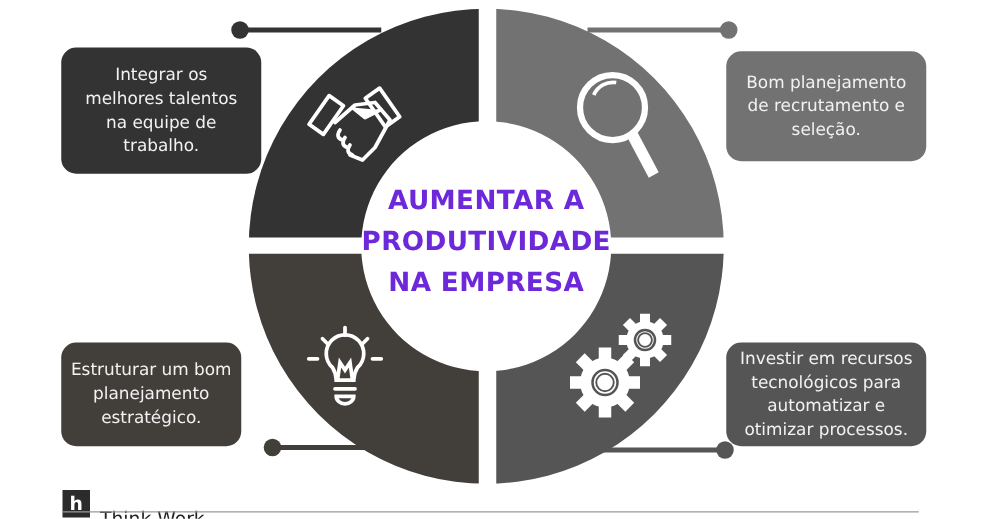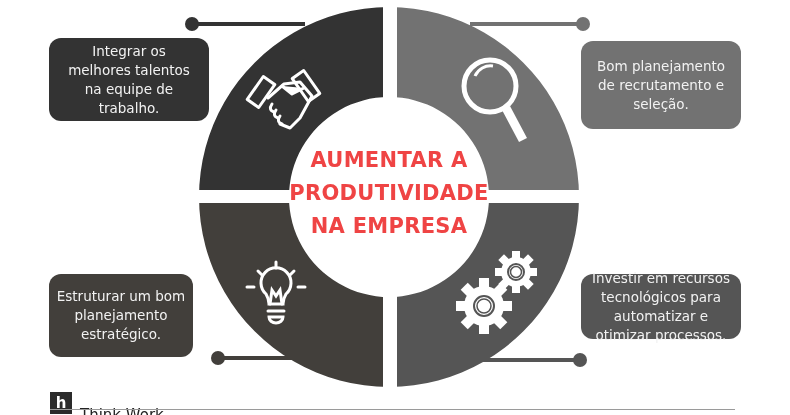--- a/index.html
+++ b/index.html
@@ -1,20 +1,20 @@
 <!DOCTYPE html>
 <html><head>
 <meta charset="utf-8">
 <style>
   html, body { margin:0; padding:0; background:#ffffff; }
   body { width:790px; height:415px; position:relative; overflow:hidden; font-family:"DejaVu Sans", sans-serif; }
   .diagram { position:absolute; left:0; top:0; width:790px; height:415px; }
   .box { position:absolute; border-radius:12px; color:#f2f2f2; text-align:center; font-size:13.5px; line-height:19px; display:flex; align-items:center; justify-content:center; box-sizing:border-box; padding:4px 6px; }
   .box span { display:block; white-space:pre-line; }
-  .center-title { position:absolute; left:289px; top:144px; width:200px; text-align:center; font-family:"DejaVu Sans", sans-serif; font-weight:bold; font-size:21px; line-height:33px; color:#ef4444; white-space:pre-line; letter-spacing:0.3px; }
+  .center-title { position:absolute; left:289px; top:144px; width:200px; text-align:center; font-family:"DejaVu Sans", sans-serif; font-weight:bold; font-size:21px; line-height:33px; color:#6d28d9; white-space:pre-line; letter-spacing:0.3px; }
   .footer { position:absolute; left:50px; top:382px; display:flex; align-items:center; }
   .logo { width:22px; height:22px; background:#2b2b2b; color:#fff; font-weight:bold; font-size:15px; display:flex; align-items:center; justify-content:center; font-family:"DejaVu Sans", sans-serif; }
   .brand { margin-left:8px; font-size:15px; color:#222; margin-top:24px; }
   .footer-rule { position:absolute; left:50px; top:409px; width:685px; height:1px; background:#9a9a9a; }
 </style>
 </head>
 <body>
 
 <svg class="diagram" viewBox="0 0 790 415" xmlns="http://www.w3.org/2000/svg">
   <defs>
@@ -96,37 +96,37 @@
       <circle r="8" fill="none" stroke="#555" stroke-width="2"></circle>
       <circle r="5.5" fill="#fff" stroke="#555" stroke-width="1.5"></circle>
     </g>
   </g>
 </svg>
 
 <div class="center-title">AUMENTAR A
 PRODUTIVIDADE
 NA EMPRESA</div>
 
-<div class="box" style="left:49px; top:38px; width:160px; height:83px; background:#333333;">
+<div class="box" style="left:49px; top:38px; width:160px; height:101px; background:#333333;">
   <span>Integrar os
 melhores talentos
 na equipe de
 trabalho.</span>
 </div>
 <div class="box" style="left:581px; top:41px; width:160px; height:88px; background:#727272;">
   <span>Bom planejamento
 de recrutamento e
 seleção.</span>
 </div>
 <div class="box" style="left:49px; top:274px; width:144px; height:83px; background:#423f3b;">
   <span>Estruturar um bom
 planejamento
 estratégico.</span>
 </div>
-<div class="box" style="left:581px; top:274px; width:160px; height:65px; background:#555555;">
+<div class="box" style="left:581px; top:274px; width:160px; height:83px; background:#555555;">
   <span>Investir em recursos
 tecnológicos para
 automatizar e
 otimizar processos.</span>
 </div>
 
 <div class="footer">
   <div class="logo">h</div>
   <div class="brand">Think Work</div>
 </div>

